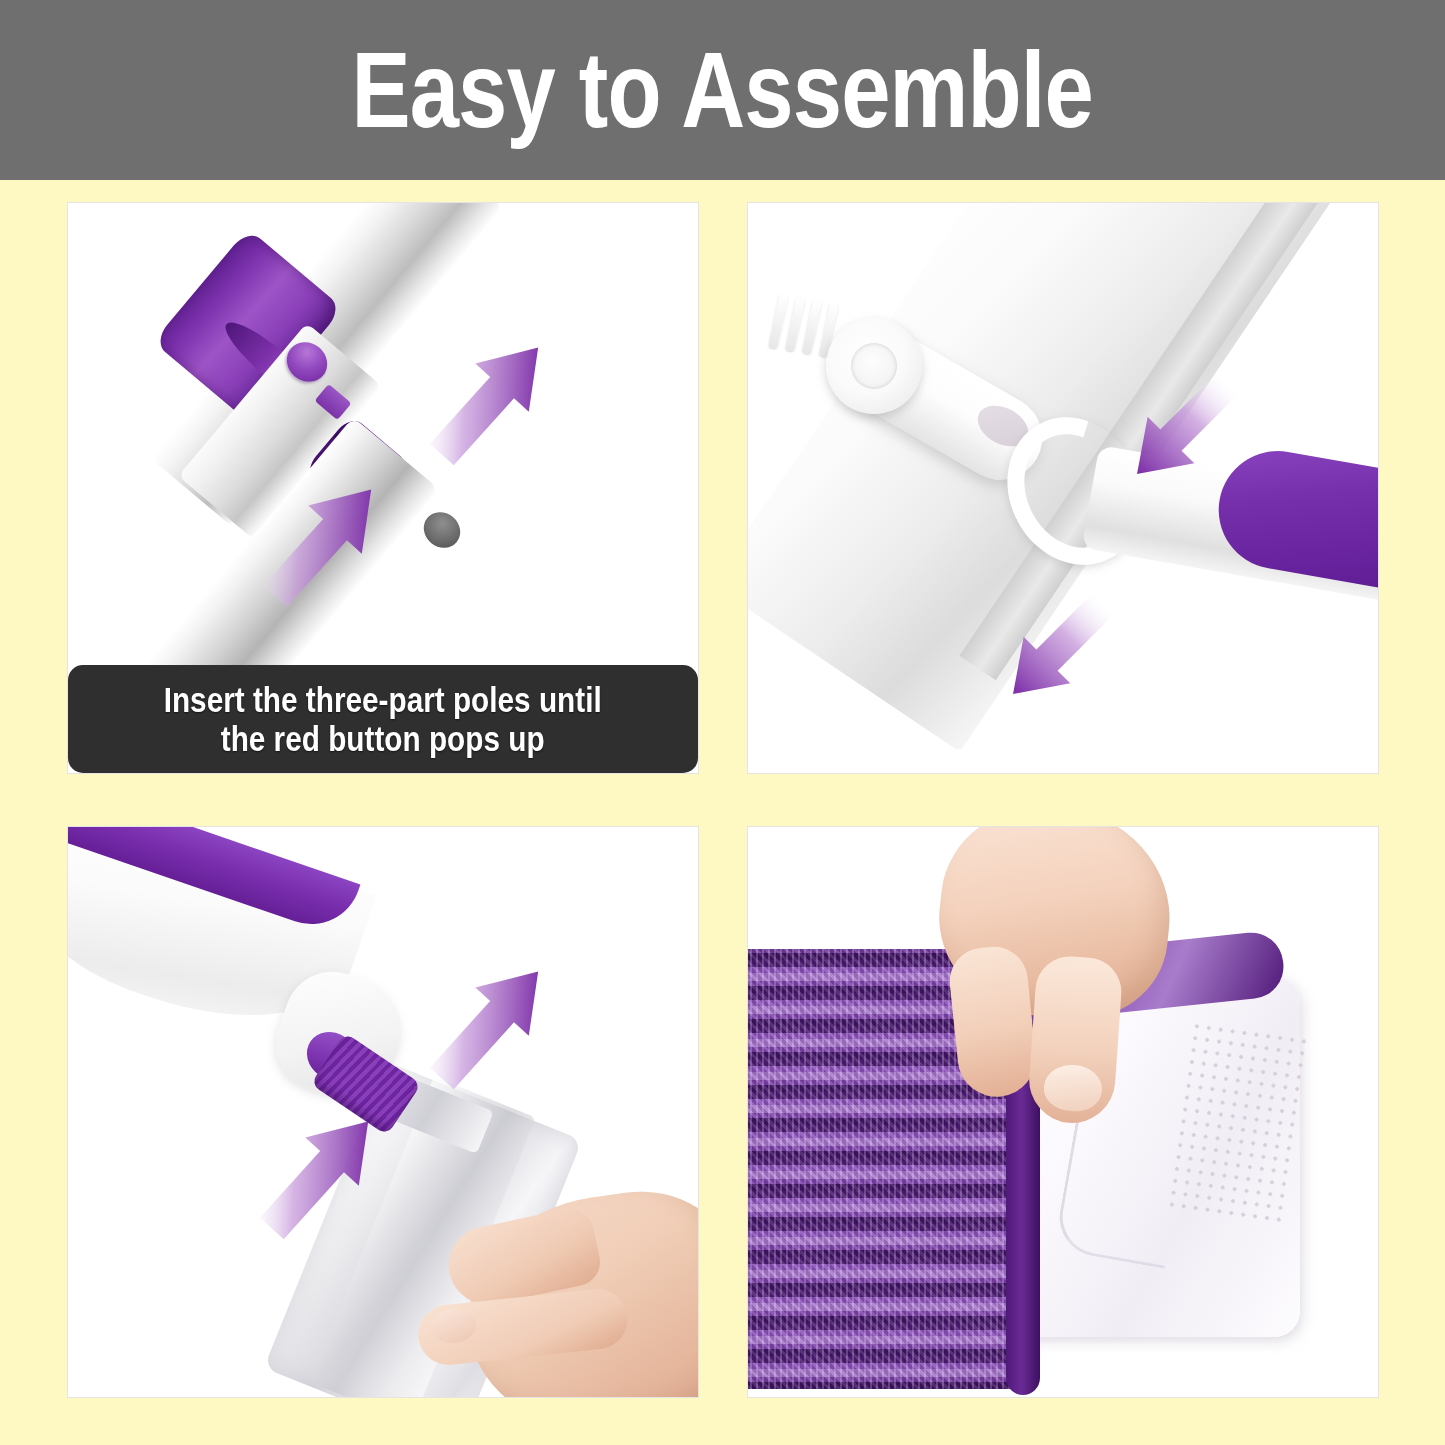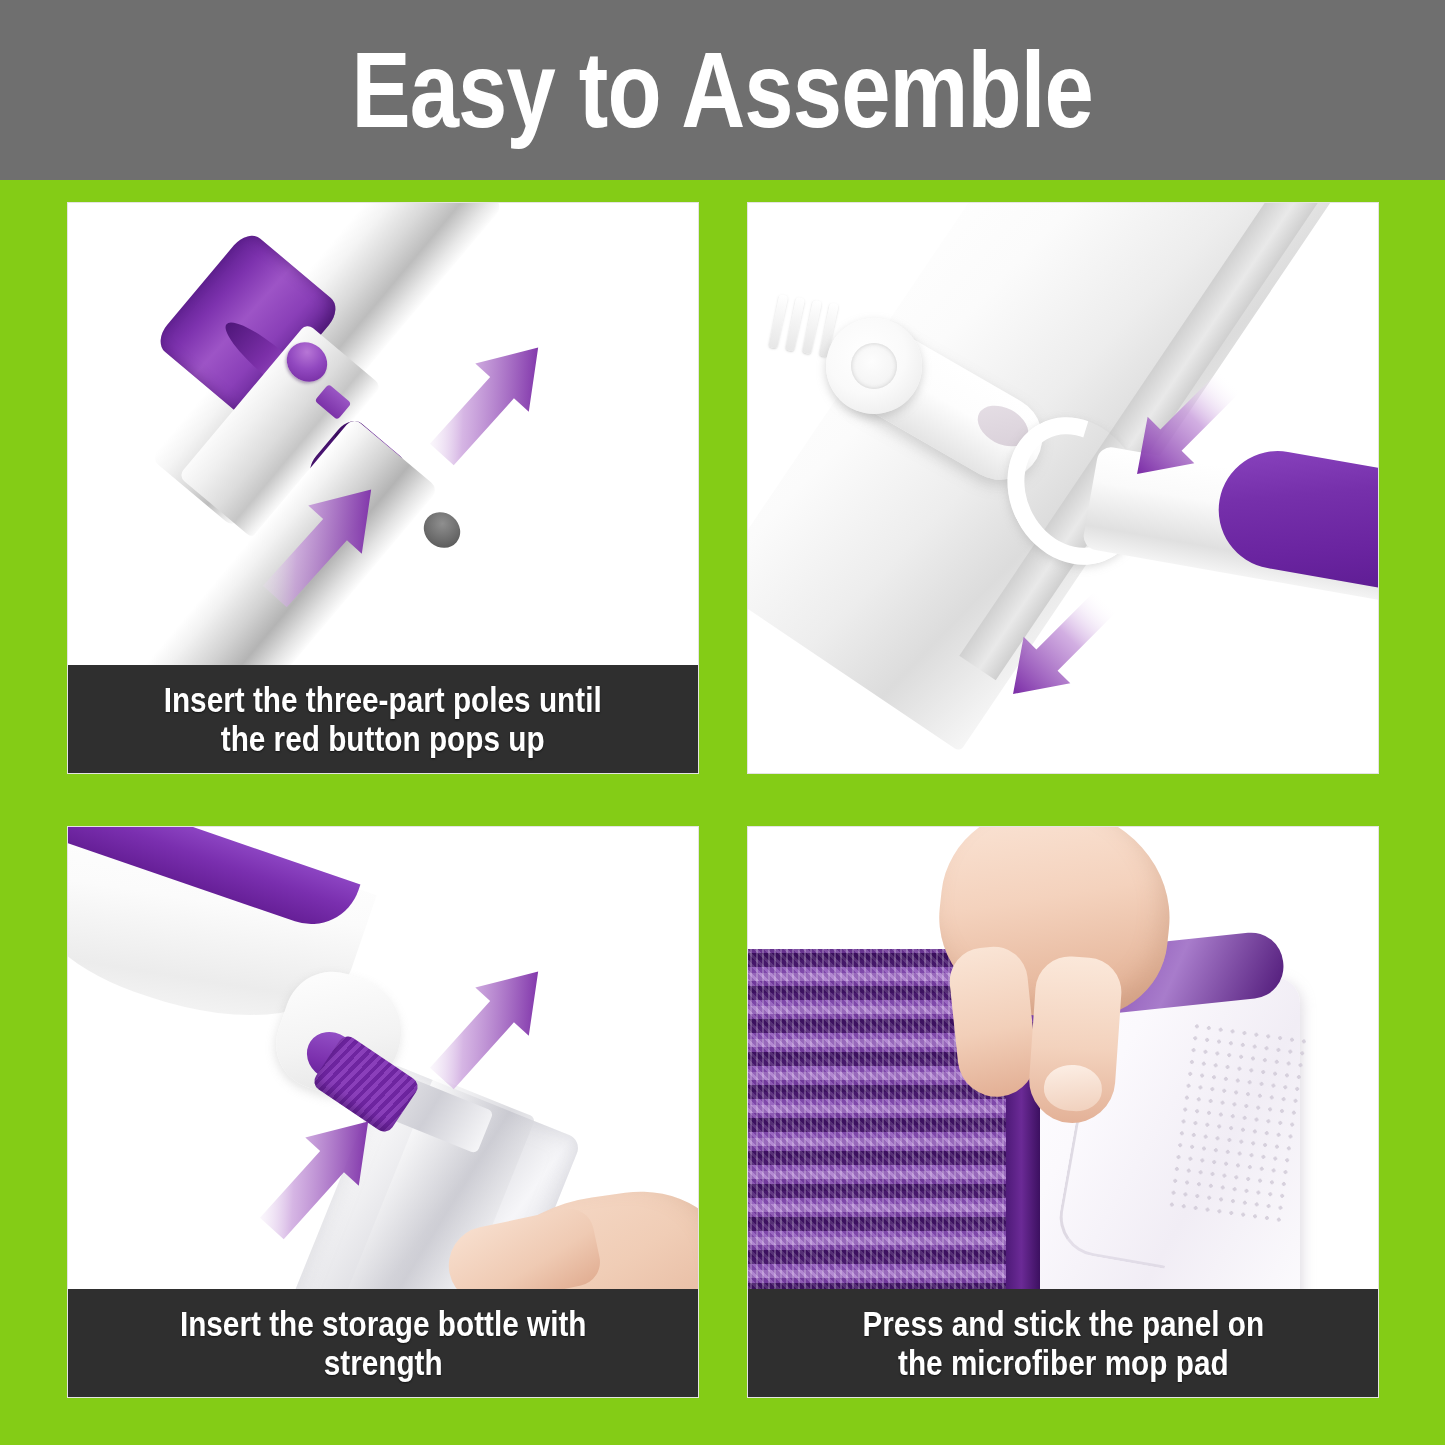--- a/index.html
+++ b/index.html
@@ -7,21 +7,21 @@
     padding: 0;
     background: #ffffff;
   }
   body {
     font-family: "Liberation Sans", sans-serif;
   }
   .page {
     position: relative;
     width: 1445px;
     height: 1445px;
-    background: #84cc16;
+    background: #fef9c3;
     overflow: hidden;
   }
 
   
   .header {
     position: absolute;
     left: 0; top: 0;
     width: 1445px;
     height: 180px;
     background: #6f6f6f;
@@ -78,20 +78,21 @@
     left: 0;
     bottom: 0;
     width: 630px;
     height: 108px;
     background: #2f2f2f;
     display: flex;
     align-items: center;
     justify-content: center;
     box-sizing: border-box;
     padding: 0 6px;
+    border-radius: 15px;
   }
   .caption-text {
     color: #ffffff;
     font-family: "Liberation Sans Narrow", "Liberation Sans", sans-serif;
     font-weight: bold;
     font-size: 35px;
     line-height: 1.12;
     text-align: center;
     transform: scaleX(0.85);
     white-space: pre-line;
@@ -703,43 +704,35 @@
               <stop offset="0%" stop-color="#ffffff" stop-opacity="0"></stop>
               <stop offset="38%" stop-color="#c89ddb" stop-opacity=".75"></stop>
               <stop offset="100%" stop-color="#7a2ba6"></stop>
             </linearGradient>
           </defs>
           <g transform="rotate(42 70 80)">
             <polygon points="70,8 106,62 86,62 86,152 54,152 54,62 34,62" fill="url(#g3b)"></polygon>
           </g>
         </svg>
       </div>
-      <div class="caption">
-        <div class="caption-text">Insert the storage bottle with
-strength</div>
-      </div>
     </div>
 
     <div class="panel panel-4">
       <div class="photo">
         <div class="p4-panel-white"></div>
         <div class="p4-panel-fold"></div>
         <div class="p4-panel-dots"></div>
 
         <div class="p4-pad">
           <div class="p4-pad-weave"></div>
         </div>
         <div class="p4-pad-rim"></div>
         <div class="p4-pad-lift"></div>
 
         <div class="p4-hand"></div>
         <div class="p4-thumb"></div>
         <div class="p4-index"></div>
         <div class="p4-index-nail"></div>
       </div>
-      <div class="caption">
-        <div class="caption-text">Press and stick the panel on
-the microfiber mop pad</div>
-      </div>
     </div>
 
   </div>
 </div>
 
 </body></html>

